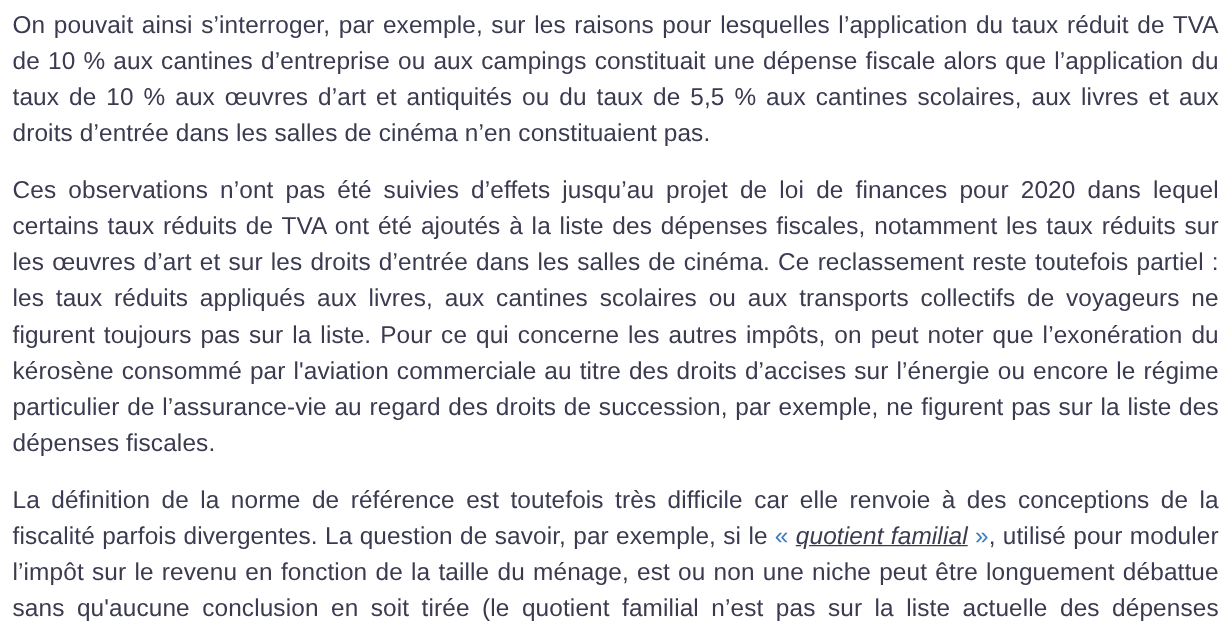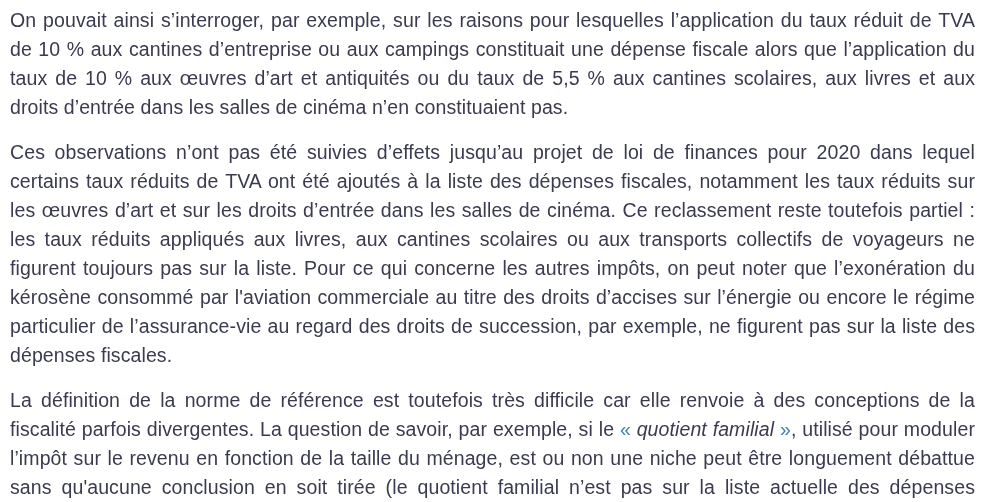--- a/index.html
+++ b/index.html
@@ -28,20 +28,21 @@
   }
   .doc p:last-child {
     margin-bottom: 0;
   }
   .quote-mark {
     color: #3e7dbd;
     font-style: normal;
   }
   em.quoted-term {
     font-style: italic;
+    text-decoration: underline;
   }
 </style>
 </head>
 <body>
 
 <main class="doc">
   <p>On pouvait ainsi s’interroger, par exemple, sur les raisons pour lesquelles l’application du taux réduit de TVA de 10 % aux cantines d’entreprise ou aux campings constituait une dépense fiscale alors que l’application du taux de 10 % aux œuvres d’art et antiquités ou du taux de 5,5 % aux cantines scolaires, aux livres et aux droits d’entrée dans les salles de cinéma n’en constituaient pas.</p>
 
   <p>Ces observations n’ont pas été suivies d’effets jusqu’au projet de loi de finances pour 2020 dans lequel certains taux réduits de TVA ont été ajoutés à la liste des dépenses fiscales, notamment les taux réduits sur les œuvres d’art et sur les droits d’entrée dans les salles de cinéma. Ce reclassement reste toutefois partiel : les taux réduits appliqués aux livres, aux cantines scolaires ou aux transports collectifs de voyageurs ne figurent toujours pas sur la liste. Pour ce qui concerne les autres impôts, on peut noter que l’exonération du kérosène consommé par l'aviation commerciale au titre des droits d’accises sur l’énergie ou encore le régime particulier de l’assurance-vie au regard des droits de succession, par exemple, ne figurent pas sur la liste des dépenses fiscales.</p>
 

